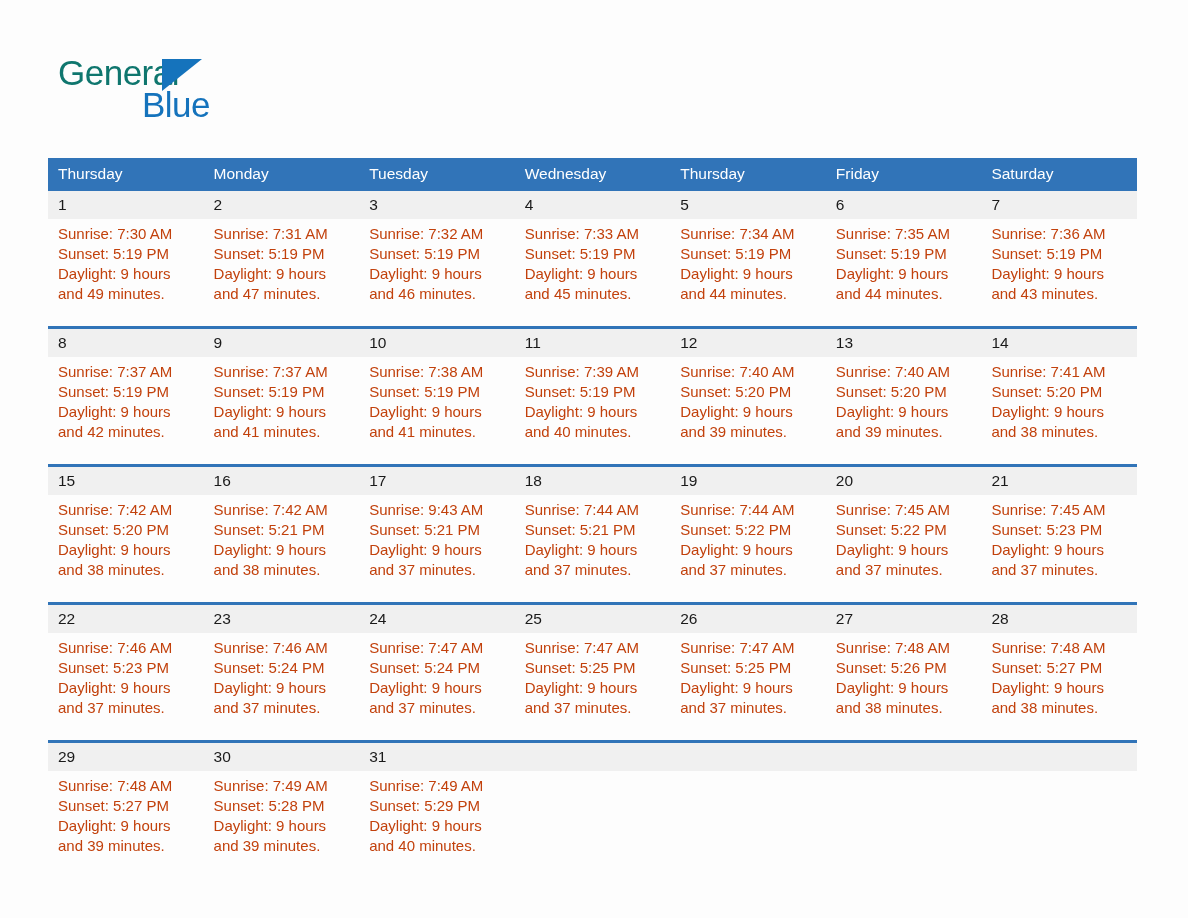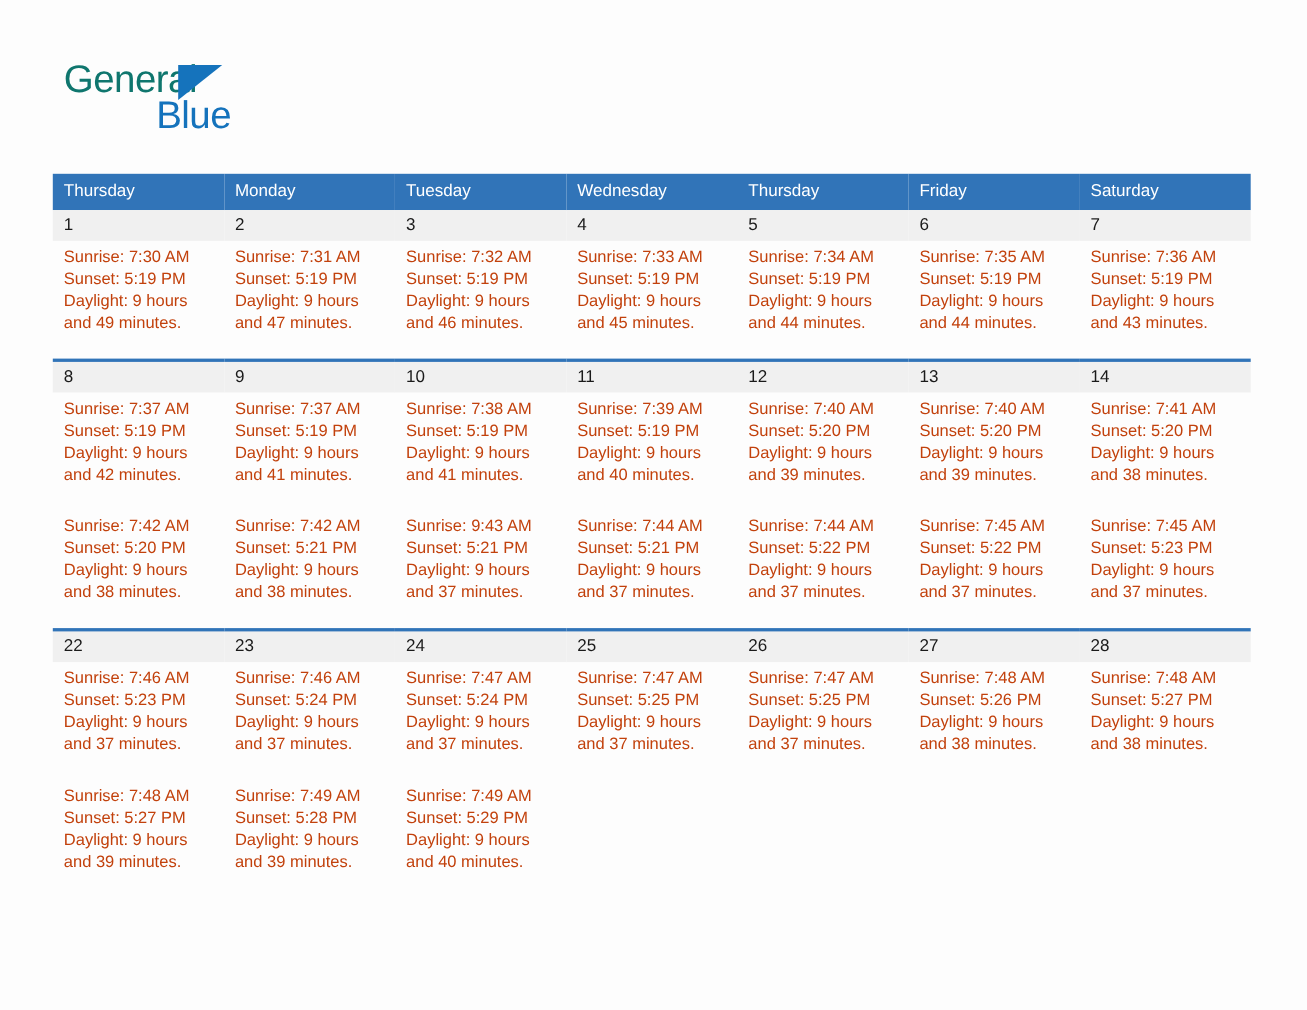--- a/index.html
+++ b/index.html
@@ -301,20 +301,29 @@
           <div class="line">Sunrise: 7:41 AM</div>
           <div class="line">Sunset: 5:20 PM</div>
           <div class="line">Daylight: 9 hours</div>
           <div class="line">and 38 minutes.</div>
         </td>
       </tr>
       <tr class="week-sep">
           <td colspan="7"></td>
         </tr>
 
+      <tr class="date-row">
+        <td>15</td>
+        <td>16</td>
+        <td>17</td>
+        <td>18</td>
+        <td>19</td>
+        <td>20</td>
+        <td>21</td>
+      </tr>
       <tr class="info-row">
         <td>
           <div class="line">Sunrise: 7:42 AM</div>
           <div class="line">Sunset: 5:20 PM</div>
           <div class="line">Daylight: 9 hours</div>
           <div class="line">and 38 minutes.</div>
         </td>
         <td>
           <div class="line">Sunrise: 7:42 AM</div>
           <div class="line">Sunset: 5:21 PM</div>
@@ -406,20 +415,29 @@
           <div class="line">Sunrise: 7:48 AM</div>
           <div class="line">Sunset: 5:27 PM</div>
           <div class="line">Daylight: 9 hours</div>
           <div class="line">and 38 minutes.</div>
         </td>
       </tr>
       <tr class="week-sep">
           <td colspan="7"></td>
         </tr>
 
+      <tr class="date-row">
+        <td>29</td>
+        <td>30</td>
+        <td>31</td>
+        <td class="empty-cell"></td>
+        <td class="empty-cell"></td>
+        <td class="empty-cell"></td>
+        <td class="empty-cell"></td>
+      </tr>
       <tr class="info-row">
         <td>
           <div class="line">Sunrise: 7:48 AM</div>
           <div class="line">Sunset: 5:27 PM</div>
           <div class="line">Daylight: 9 hours</div>
           <div class="line">and 39 minutes.</div>
         </td>
         <td>
           <div class="line">Sunrise: 7:49 AM</div>
           <div class="line">Sunset: 5:28 PM</div>

